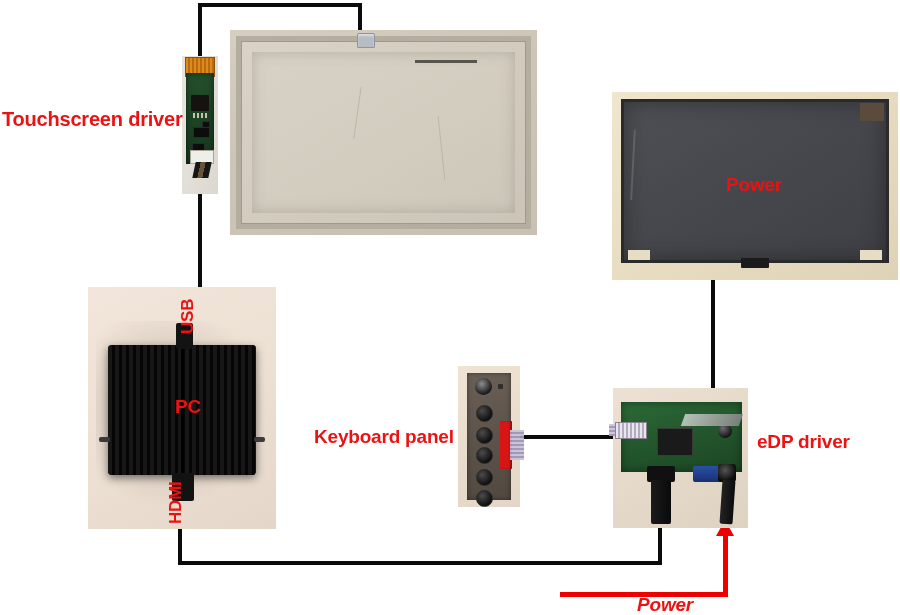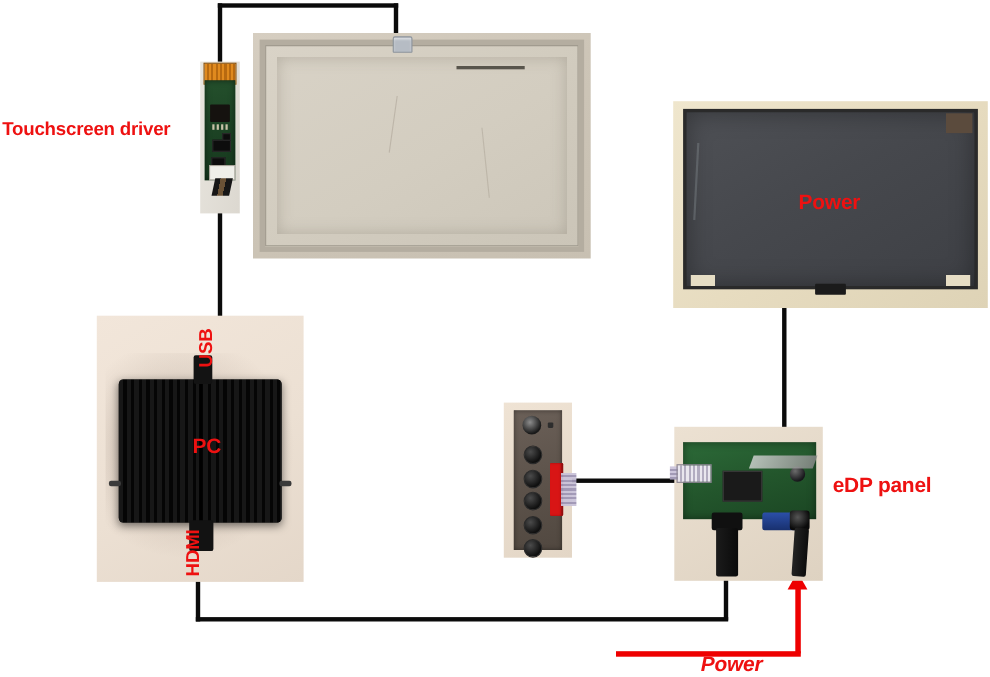--- a/index.html
+++ b/index.html
@@ -186,21 +186,21 @@
       <div class="pin" style="left:11px;"></div>
       <div class="pin" style="left:15px;"></div>
       <div class="pin" style="left:19px;"></div>
       <div class="chip" style="left:7px;top:54px;width:15px;height:9px;"></div>
       <div class="chip" style="left:6px;top:70px;width:11px;height:7px;"></div>
       <div class="chip" style="left:16px;top:48px;width:6px;height:5px;"></div>
     </div>
     <div class="jst"></div>
     <div class="wirepair"></div>
   </div>
-  <div class="lbl" style="left:2px;top:108px;font-size:17px;">Touchscreen driver</div>
+  <div class="lbl" style="left:2px;top:108px;font-size:20px;">Touchscreen driver</div>
 
   <div id="screen" style="left:612px;top:92px;width:286px;height:188px;">
     <div class="bez"></div>
     <div class="panel">
       <div class="glint"></div>
     </div>
     <div class="tab-tr"></div>
     <div class="tab-bl"></div>
     <div class="tab-br"></div>
     <div class="conn"></div>
@@ -228,32 +228,33 @@
       <div class="led"></div>
       <div class="btn" style="top:32px;"></div>
       <div class="btn" style="top:54px;"></div>
       <div class="btn" style="top:74px;"></div>
       <div class="btn" style="top:96px;"></div>
       <div class="btn" style="top:117px;"></div>
     </div>
     <div class="redconn" style="left:42px;top:55px;"></div>
     <div class="ribbon" style="left:52px;top:64px;width:14px;"></div>
   </div>
+  <div class="lbl" style="left:314px;top:426px;font-size:19px;">Keyboard panel</div>
 
   <div id="edp" style="left:613px;top:388px;width:135px;height:140px;">
     <div class="pcb">
       <div class="ic"></div>
       <div class="cap"></div>
       <div class="wiretop"></div>
     </div>
     <div class="ribbonL"></div>
     <div class="hdr"></div>
     <div class="hdmiport"></div>
     <div class="vgaport"></div>
     <div class="pwrport"></div>
     <div class="hdmicable"></div>
     <div class="pwrcable"></div>
   </div>
-  <div class="lbl" style="left:757px;top:431px;font-size:19px;">eDP panel</div>
+  <div class="lbl" style="left:757px;top:431px;font-size:19px;">eDP driver</div>
 
   <div class="lbl italic" style="left:637px;top:594px;font-size:19px;">Power</div>
 
 </div>
 
 </body></html>

